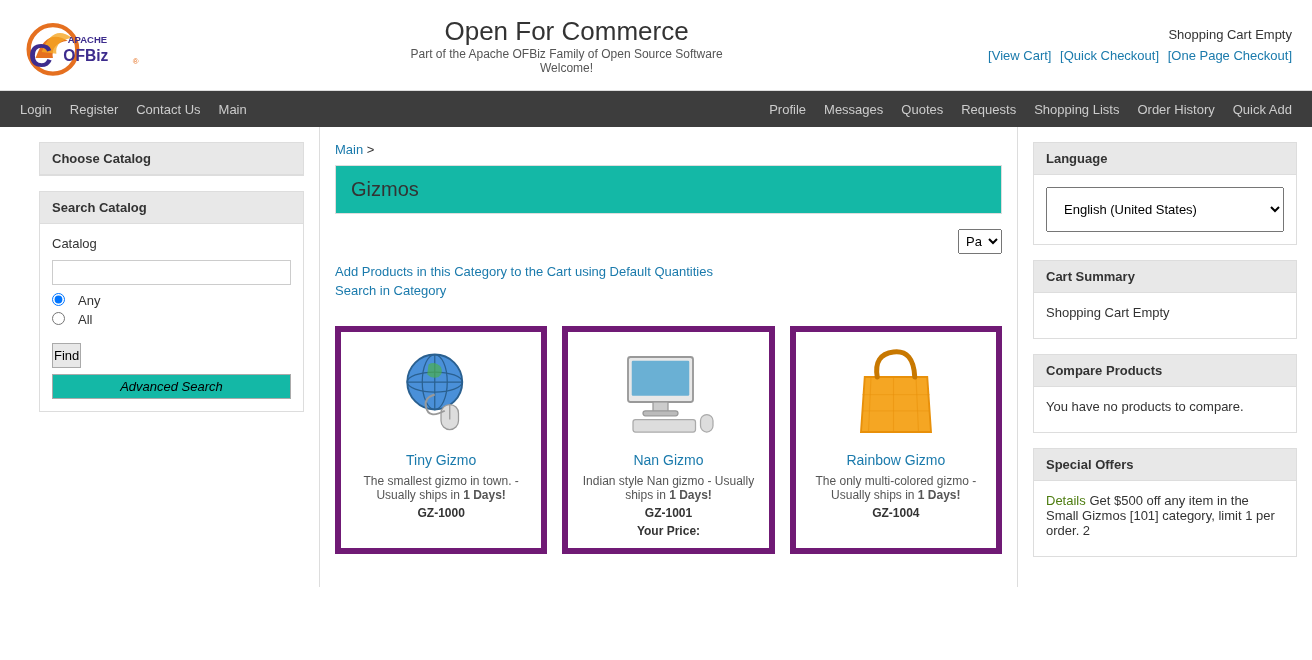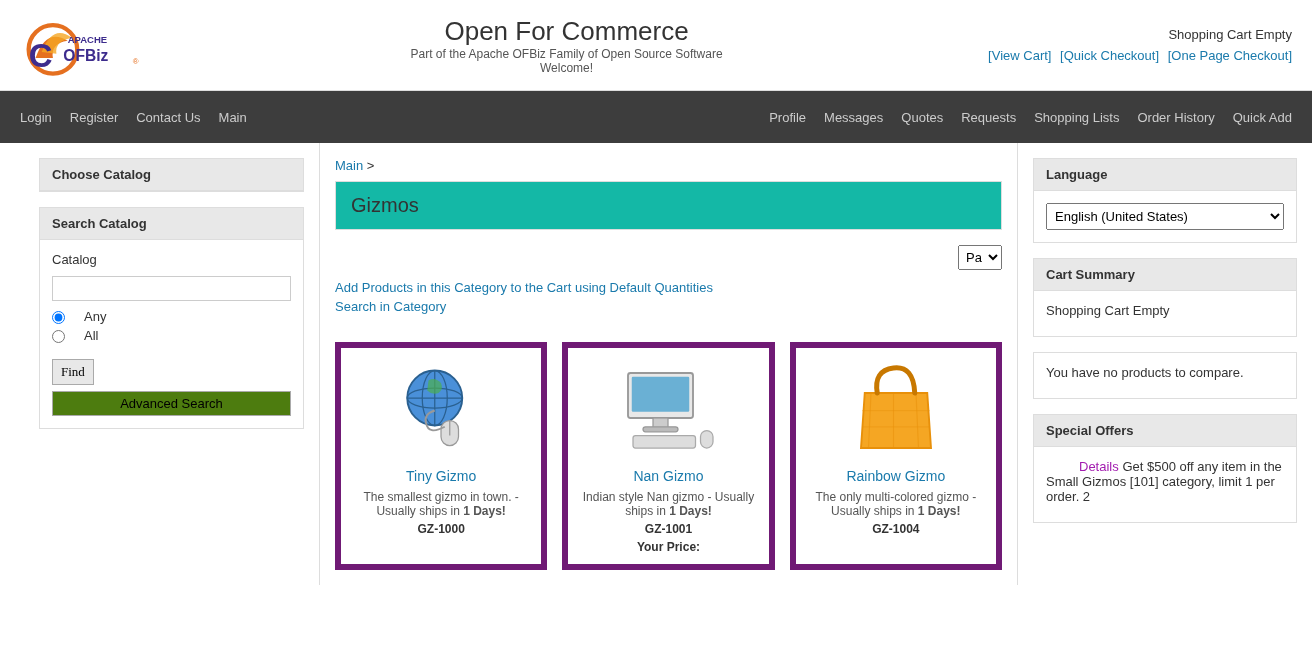--- a/index.html
+++ b/index.html
@@ -10,42 +10,42 @@
     #logo-area { display: flex; align-items: center; }
     #logo-svg { width: 130px; height: 70px; }
     #header-center { text-align: center; flex: 1; }
     #header-center h1 { font-size: 26px; font-weight: normal; color: #333; }
     #header-center p { font-size: 12px; color: #555; }
     #header-right { text-align: right; min-width: 280px; }
     #header-right .cart-empty { font-size: 13px; color: #333; margin-bottom: 6px; }
     #header-right .cart-links a { color: #1a7aac; text-decoration: none; font-size: 13px; margin-left: 5px; }
 
     
-    #nav { background: #3d3d3d; padding: 8px 20px; display: flex; align-items: center; justify-content: space-between; height: 52px; }
+    #nav { background: #3d3d3d; padding: 8px 20px; display: flex; align-items: center; justify-content: space-between; height: 36px; }
     #nav-left { display: flex; gap: 18px; }
     #nav-right { display: flex; gap: 18px; }
     #nav a { color: #ccc; text-decoration: none; font-size: 13px; }
 
     
     #content { display: flex; gap: 0; }
     #sidebar { width: 320px; min-width: 320px; padding: 15px; border-right: 1px solid #ddd; }
     #main { flex: 1; padding: 15px; }
     #right-panel { width: 295px; min-width: 295px; padding: 15px; border-left: 1px solid #ddd; }
 
     
     .sidebar-section { border: 1px solid #ddd; margin-bottom: 15px; margin-left: 24px; }
     .sidebar-title { background: #e8e8e8; padding: 8px 12px; font-weight: bold; font-size: 13px; border-bottom: 1px solid #ddd; }
     .sidebar-body { padding: 12px; }
     .sidebar-body select { width: 100%; padding: 4px; font-size: 13px; }
     .sidebar-body label { font-size: 13px; margin-bottom: 5px; display: block; }
     .sidebar-body input[type="text"] { width: 100%; padding: 4px; border: 1px solid #ccc; font-size: 13px; margin-top: 4px; }
     .radio-group { margin: 8px 0; }
-    .radio-group label { display: flex; align-items: flex-end; gap: 19px; font-size: 13px; margin-bottom: 4px; }
-    .btn-find { background: #e8e8e8; border: 1px solid #aaa; padding: 4px 8px; font-size: 13px; cursor: pointer; margin-top: 8px; font-family: Liberation Serif, serif; }
-    .btn-advanced { background: #4d7c0f; border: 1px solid #aaa; padding: 4px 10px; font-size: 13px; cursor: pointer; margin-top: 6px; width: 100%; }
+    .radio-group label { display: flex; align-items: flex-start; gap: 13px; font-size: 13px; margin-bottom: 4px; }
+    .btn-find { background: #e8e8e8; border: 1px solid #aaa; padding: 4px 1px; font-size: 13px; cursor: pointer; margin-top: 8px; }
+    .btn-advanced { background: #14b8a6; border: 1px solid #aaa; padding: 4px 10px; font-size: 13px; cursor: pointer; margin-top: 6px; width: 100%; font-style: italic; }
 
     
     #breadcrumb { font-size: 13px; margin-bottom: 8px; color: #333; }
     #breadcrumb a { color: #1a7aac; text-decoration: none; }
 
     
     #category-header { background: #14b8a6; padding: 12px 15px; border: 1px solid #ddd; margin-bottom: 15px; }
     #category-header h2 { font-size: 20px; font-weight: normal; }
 
     
@@ -64,23 +64,23 @@
     .product-name a { color: #1a7aac; text-decoration: none; font-size: 14px; }
     .product-desc { font-size: 12px; color: #555; margin-top: 6px; text-align: center; }
     .product-desc strong { font-weight: bold; }
     .product-id { font-size: 12px; color: #333; margin-top: 4px; font-weight: bold; text-align: center; }
     .product-price-label { font-size: 12px; font-weight: bold; margin-top: 4px; }
 
     
     .right-section { border: 1px solid #ddd; margin-bottom: 15px; }
     .right-title { background: #e8e8e8; padding: 8px 12px; font-weight: bold; font-size: 13px; border-bottom: 1px solid #ddd; }
     .right-body { padding: 12px; font-size: 13px; }
-    .right-body select { width: 100%; padding: 4px; font-size: 13px; }
+    .right-body select { width: 100%; padding: 13px; font-size: 13px; }
     .right-body p { margin-bottom: 6px; }
-    .right-body a { color: #a21caf; text-decoration: none; margin-left: 33px; }
+    .right-body a { color: #4d7c0f; text-decoration: none; }
 
     
     ::-webkit-scrollbar { width: 8px; }
     ::-webkit-scrollbar-track { background: #f1f1f1; }
     ::-webkit-scrollbar-thumb { background: #ccc; }
   </style>
 </head>
 <body>
 
 <div id="header">
@@ -285,20 +285,21 @@
     </div>
 
     <div class="right-section">
       <div class="right-title">Cart Summary</div>
       <div class="right-body">
         <p>Shopping Cart Empty</p>
       </div>
     </div>
 
     <div class="right-section">
+      <div class="right-title">Compare Products</div>
       <div class="right-body">
         <p>You have no products to compare.</p>
       </div>
     </div>
 
     <div class="right-section">
       <div class="right-title">Special Offers</div>
       <div class="right-body">
         <p>
           <a href="#">Details</a>

